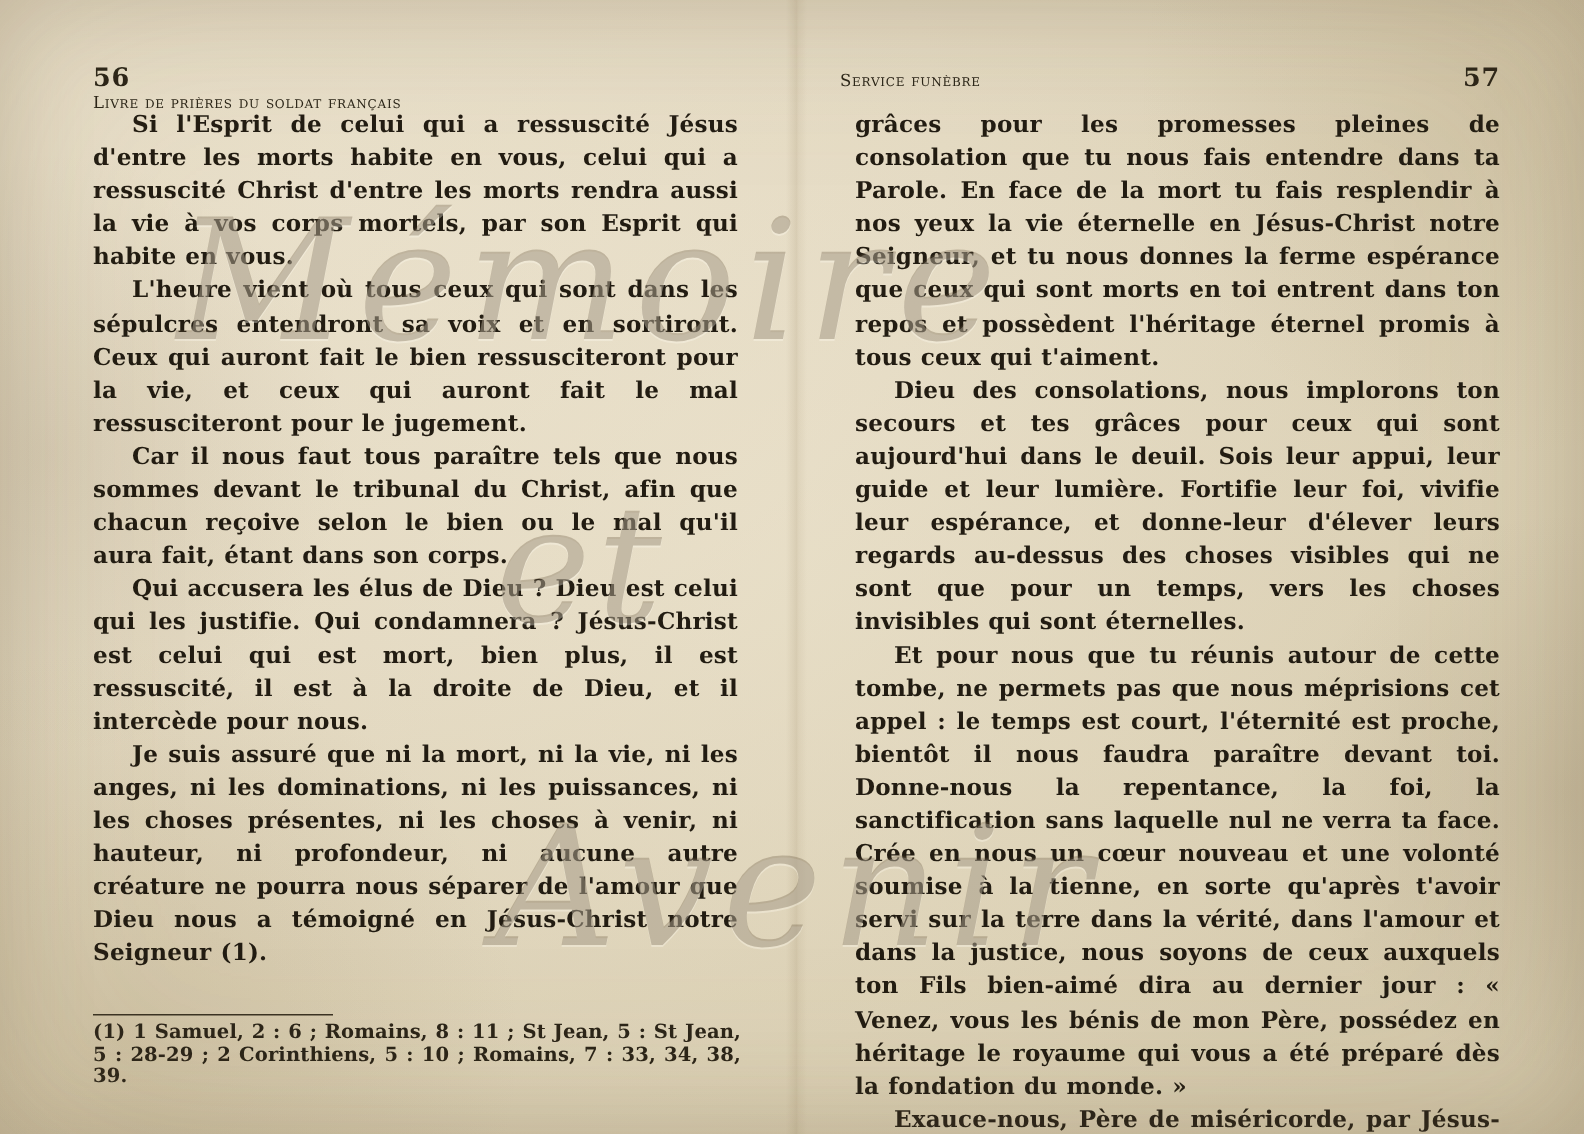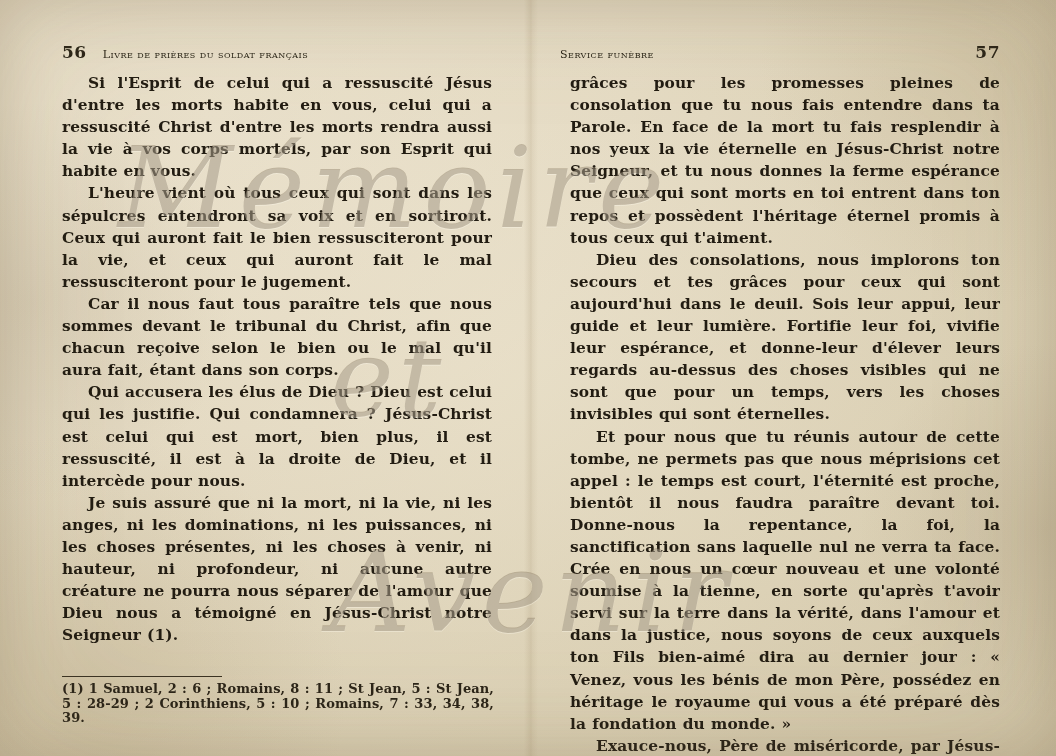--- a/index.html
+++ b/index.html
@@ -63,21 +63,21 @@
     position: absolute;
     top: 42px;
     display: flex;
     align-items: baseline;
     font-variant: small-caps;
     letter-spacing: 0.5px;
     color: #2a2417;
     font-size: 15px;
     font-weight: bold;
   }
-  .rh-left  { left: 62px;  width: 436px; }
+  .rh-left  { left: 62px;  width: 436px; flex-direction: column; }
   .rh-right { left: 560px; width: 440px; justify-content: space-between; }
 
   .folio {
     font-size: 17px;
     font-weight: bold;
     font-variant: normal;
     color: #2a2417;
   }
   .rh-left .folio  { margin-right: 16px; }
   .rh-right .folio { margin-left: 35px; }

